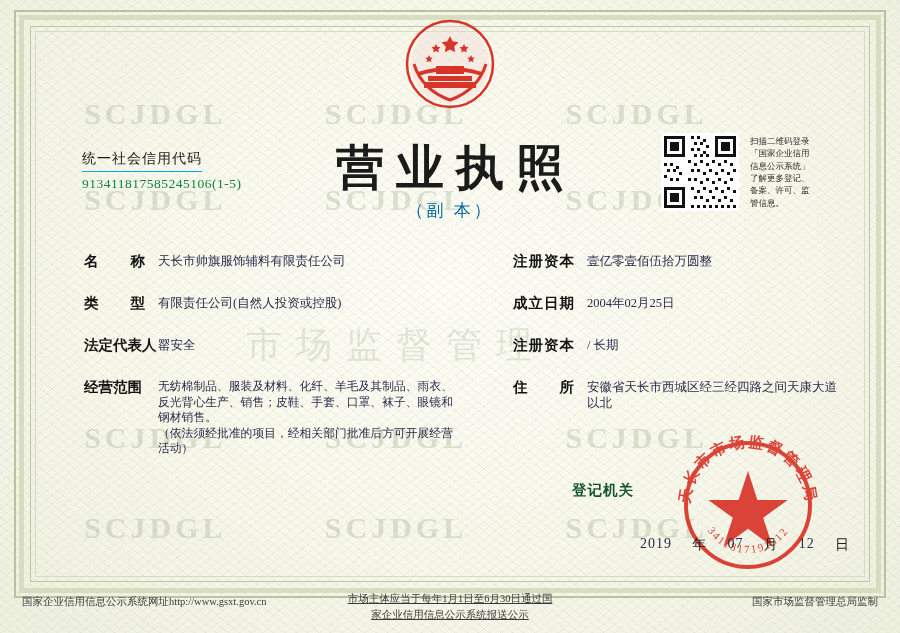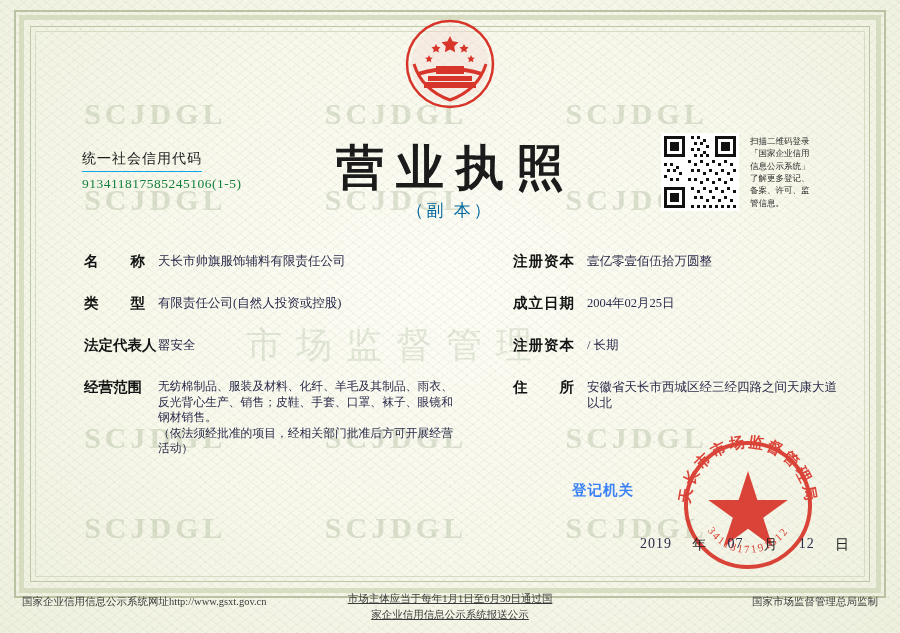--- a/index.html
+++ b/index.html
@@ -209,21 +209,21 @@
   .row.scope { margin-bottom: 0; }
 
   
   .registrar-label {
     position: absolute;
     left: 572px;
     top: 481px;
     font-size: 14.5px;
     font-weight: bold;
     letter-spacing: 1px;
-    color: #3b82f6;
+    color: #14532d;
     font-family: "Liberation Serif", serif;
   }
 
   
   .seal {
     position: absolute;
     left: 668px;
     top: 425px;
     width: 160px;
     height: 160px;

